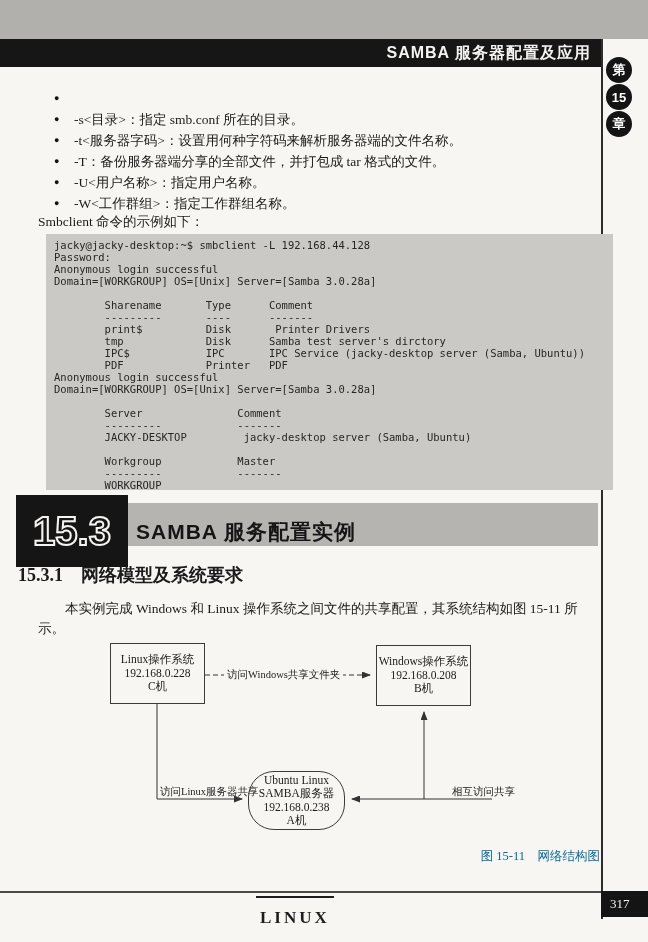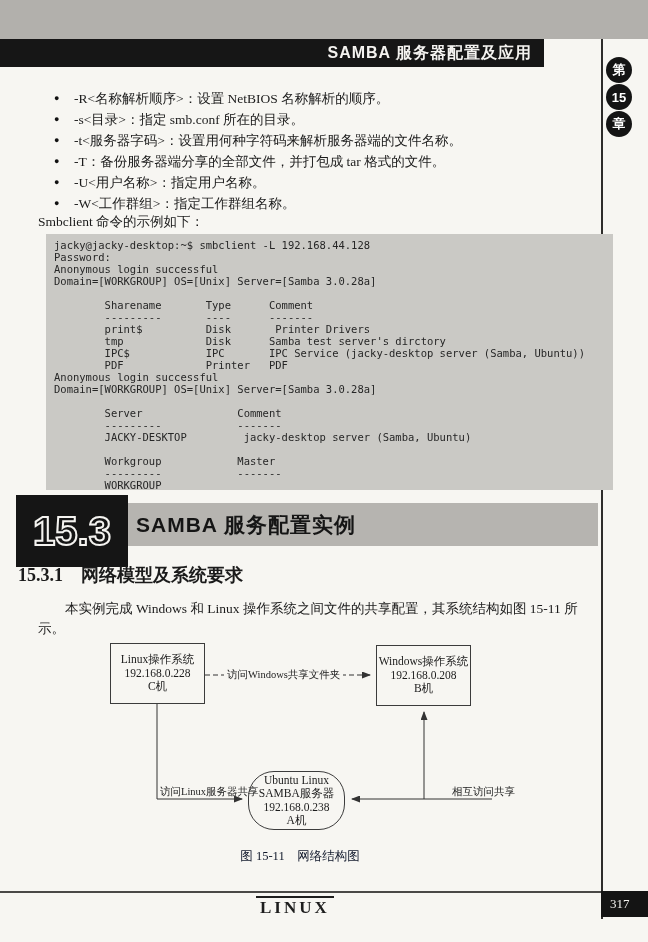--- a/index.html
+++ b/index.html
@@ -5,21 +5,21 @@
   * { margin:0; padding:0; box-sizing:border-box; }
   html,body { width:648px; height:942px; }
   body {
     position:relative; width:648px; height:942px; overflow:hidden;
     background:#f7f6f2;
     font-family:"Liberation Serif","DejaVu Serif",serif;
     color:#1b1b1b;
   }
   .scan-top { position:absolute; left:0; top:0; width:648px; height:39px; background:#b2b0ac; }
   .header-bar {
-    position:absolute; left:0; top:39px; width:544px; height:28px; background:#161616;
+    position:absolute; left:0; top:39px; width:603px; height:28px; background:#161616;
     display:flex; align-items:center; justify-content:flex-end;
   }
   .header-bar .title {
     color:#f4f3f0; font-family:"Liberation Sans","DejaVu Sans",sans-serif;
     font-weight:bold; font-size:16px; letter-spacing:1px; padding-right:12px;
   }
   .tab-rail { position:absolute; left:601px; top:39px; width:2px; height:880px; background:#2e2d2b; }
   .chapter-tab { position:absolute; left:606px; top:57px; width:27px; }
   .tab-circle {
     width:26px; height:26px; border-radius:50%; background:#141414; color:#fff;
@@ -36,21 +36,21 @@
     position:absolute; left:30px; top:234px; width:567px; height:256px;
     background:#cac9c5; padding:5px 8px;margin-left:16px;
   }
   .terminal pre {
     font-family:"DejaVu Sans Mono","Liberation Mono",monospace;
     font-size:10.5px; line-height:12px; color:#262626; white-space:pre;
   }
   .section-banner { position:absolute; left:0; top:494px; width:648px; height:60px; }
   .section-graybar {
     position:absolute; left:106px; top:9px; width:492px; height:43px; background:#b6b4b0;
-    display:flex; align-items:center;
+    display:flex; align-items:flex-end;
   }
   .section-graybar .section-title {
     margin-left:30px; font-family:"Liberation Sans","DejaVu Sans",sans-serif;
     font-weight:bold; font-size:21px; color:#151515; letter-spacing:1px;
   }
   .section-numbox {
     position:absolute; left:16px; top:1px; width:112px; height:72px; background:#151515;
     display:flex; align-items:center; justify-content:center;
   }
   .section-numbox .section-number {
@@ -72,29 +72,29 @@
     font-size:11.5px; line-height:13.5px; text-align:center;
   }
   .box-c { left:110px; top:5px;  width:95px; height:61px; }
   .box-b { left:376px; top:7px;  width:95px; height:61px; }
   .box-a { left:248px; top:133px; width:97px; height:59px;border-radius:26px; }
   .diag-label { position:absolute; font-size:10.5px; color:#222; white-space:nowrap; }
   .label-top  { left:224px; top:30px; background:#f7f6f2; padding:0 3px; }
   .label-left { left:112px; top:147px;margin-left:48px; }
   .label-right{ left:452px; top:147px; }
   .fig-caption {
-    position:absolute; left:0; top:848px; width:600px; text-align:center;
-    font-size:12.5px; color:#0f172a;
+    position:absolute; left:0; top:848px; width:600px; text-align:right;
+    font-size:12.5px; color:#0369a1;
   }
   .footer-rule { position:absolute; left:0; top:891px; width:601px; height:2px; background:#4a4947; }
   .footer-logo {
     position:absolute; left:256px; top:896px;
     font-family:"Liberation Serif","DejaVu Serif",serif; font-weight:bold;
     font-size:17px; letter-spacing:3px; color:#1d1d1d;
-    border-top:2px solid #1d1d1d; padding:0 4px 1px 4px;
+    border-top:2px solid #1d1d1d; padding:10px 4px 1px 4px;
   }
   .page-num-box {
     position:absolute; left:601px; top:891px; width:47px; height:26px; background:#141414;
     color:#f2f1ee; font-size:13px; line-height:26px; padding-left:9px;
     font-family:"Liberation Serif","DejaVu Serif",serif;
   }
 </style>
 </head>
 <body>
 
@@ -108,21 +108,20 @@
 
 <div class="chapter-tab">
   <div class="tab-circle">第</div>
   <div class="tab-circle">15</div>
   <div class="tab-circle">章</div>
 </div>
 
 <div class="bullets">
   <div class="bullet-item">
     <span class="bullet-dot">●</span>
-    <span class="bullet-text">-R&lt;名称解析顺序&gt;：设置 NetBIOS 名称解析的顺序。</span>
   </div>
   <div class="bullet-item">
     <span class="bullet-dot">●</span>
     <span class="bullet-text">-s&lt;目录&gt;：指定 smb.conf 所在的目录。</span>
   </div>
   <div class="bullet-item">
     <span class="bullet-dot">●</span>
     <span class="bullet-text">-t&lt;服务器字码&gt;：设置用何种字符码来解析服务器端的文件名称。</span>
   </div>
   <div class="bullet-item">

